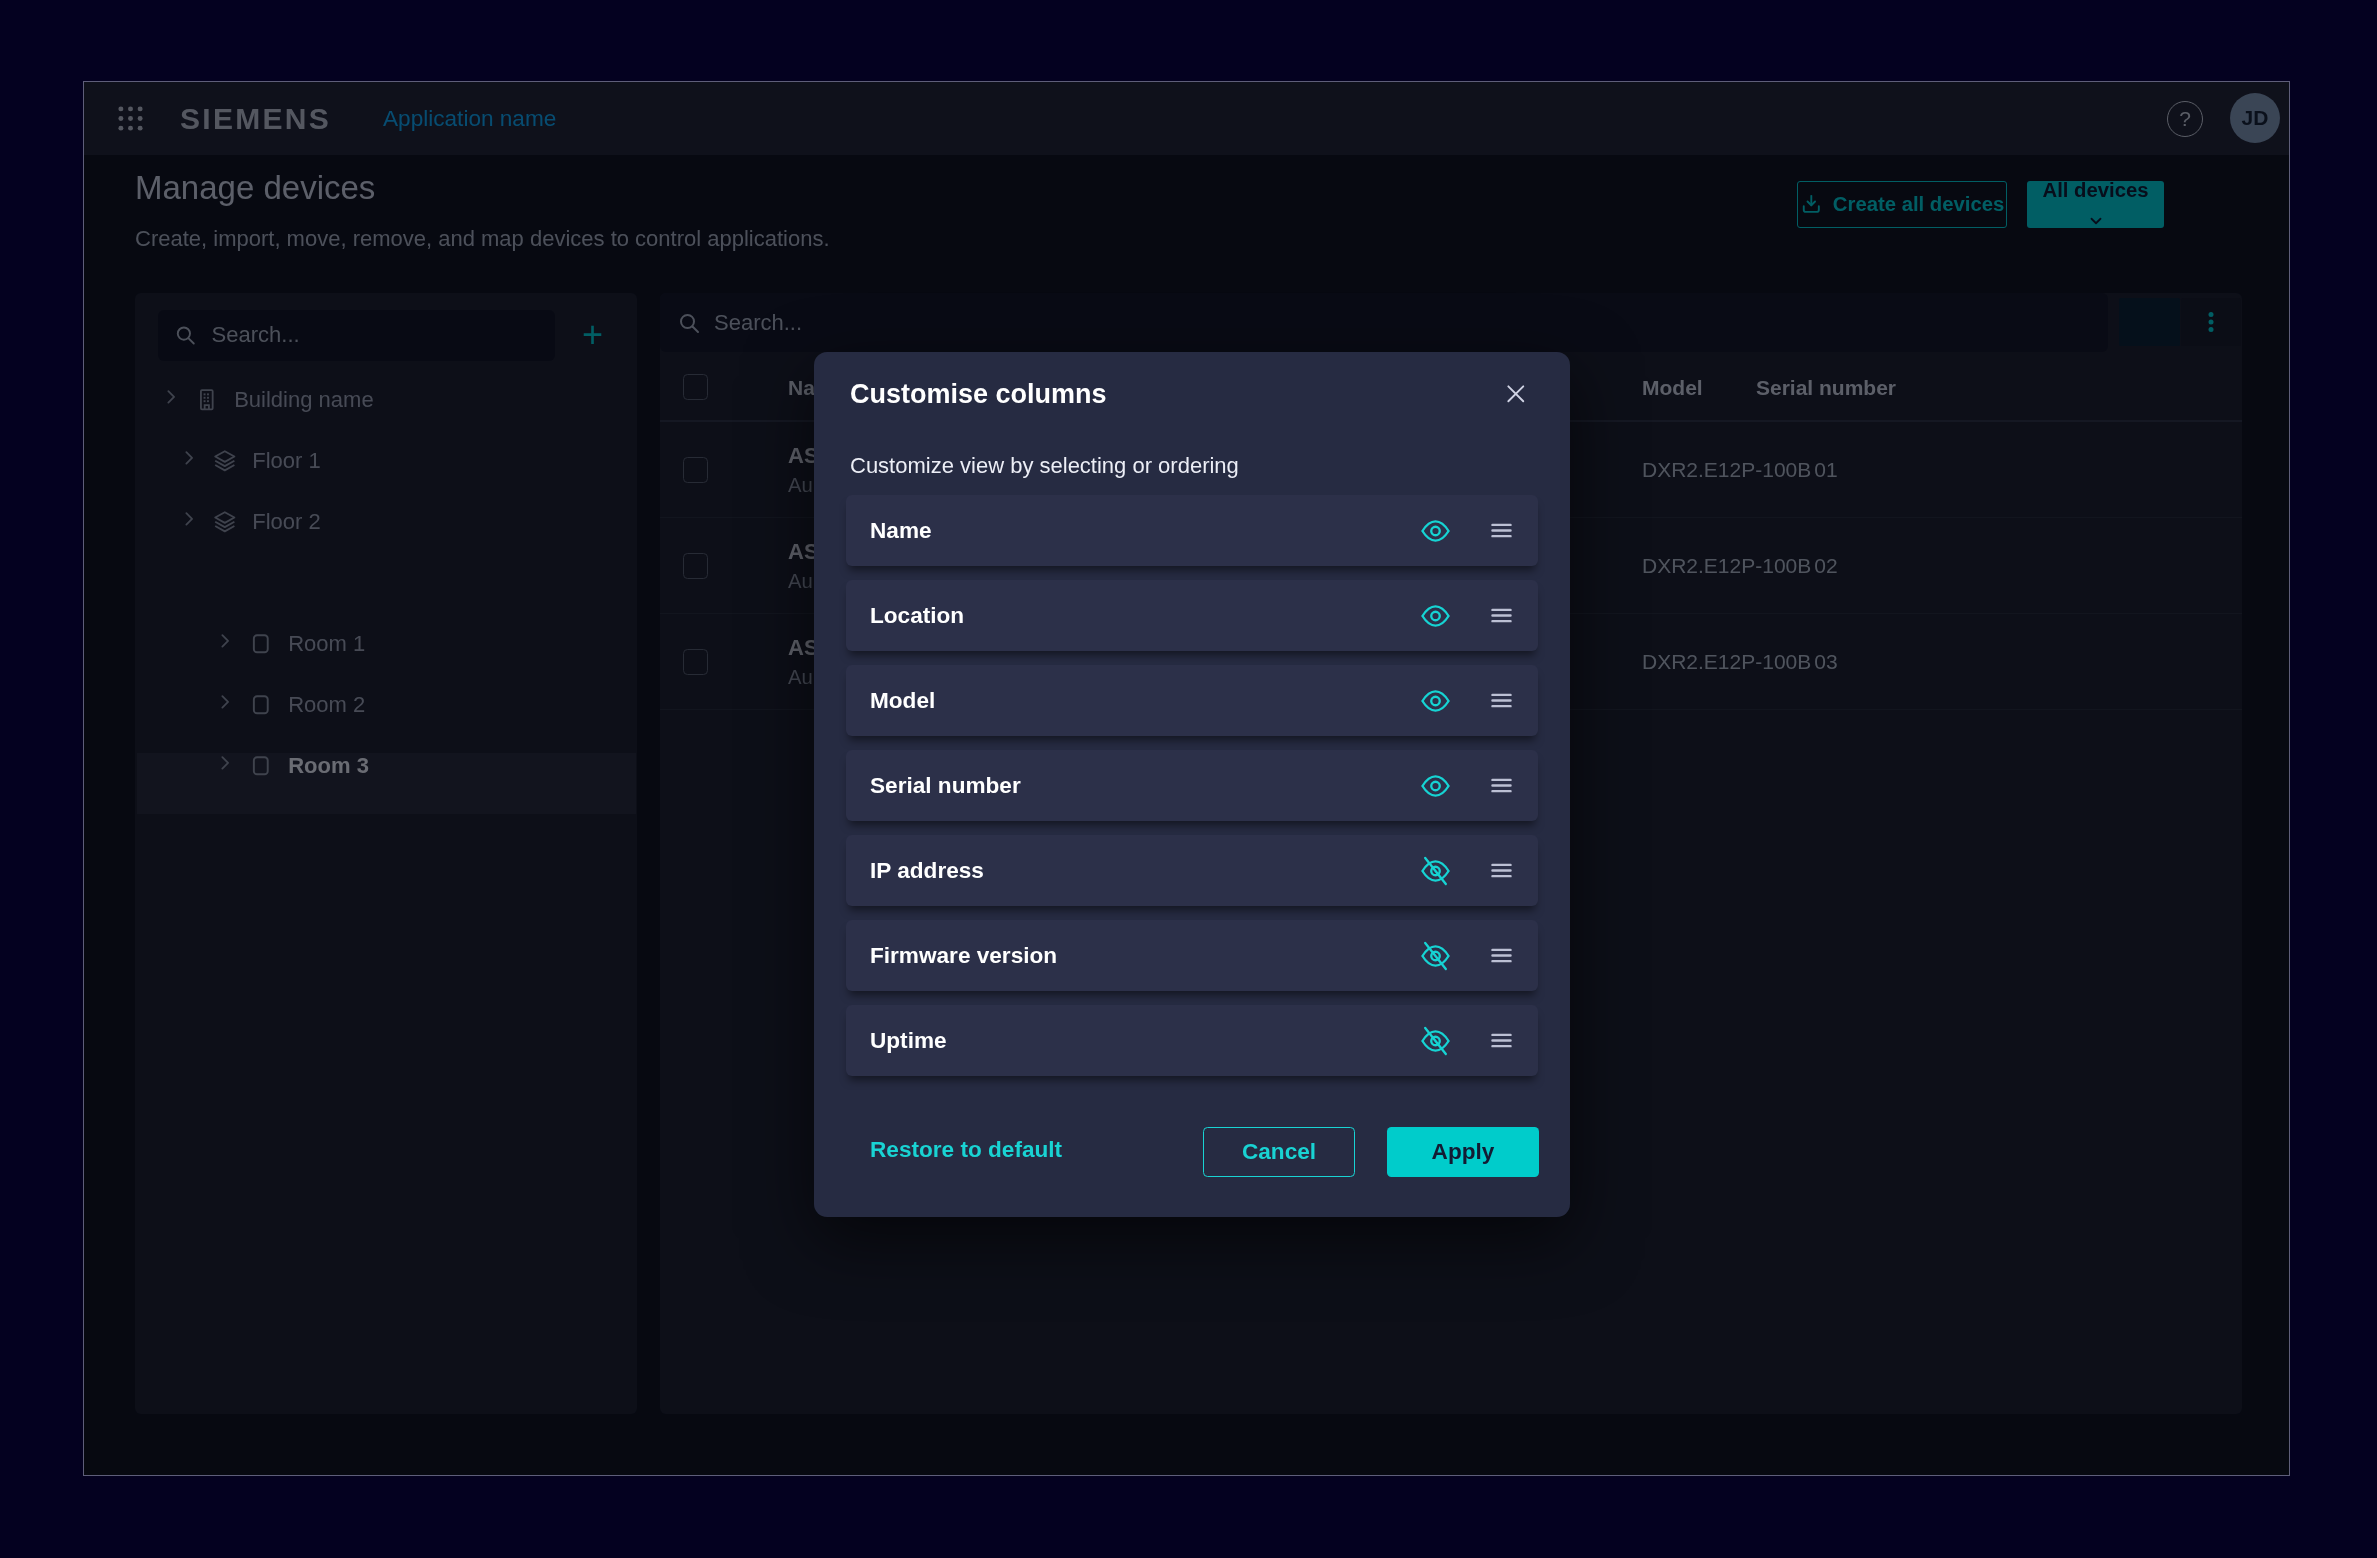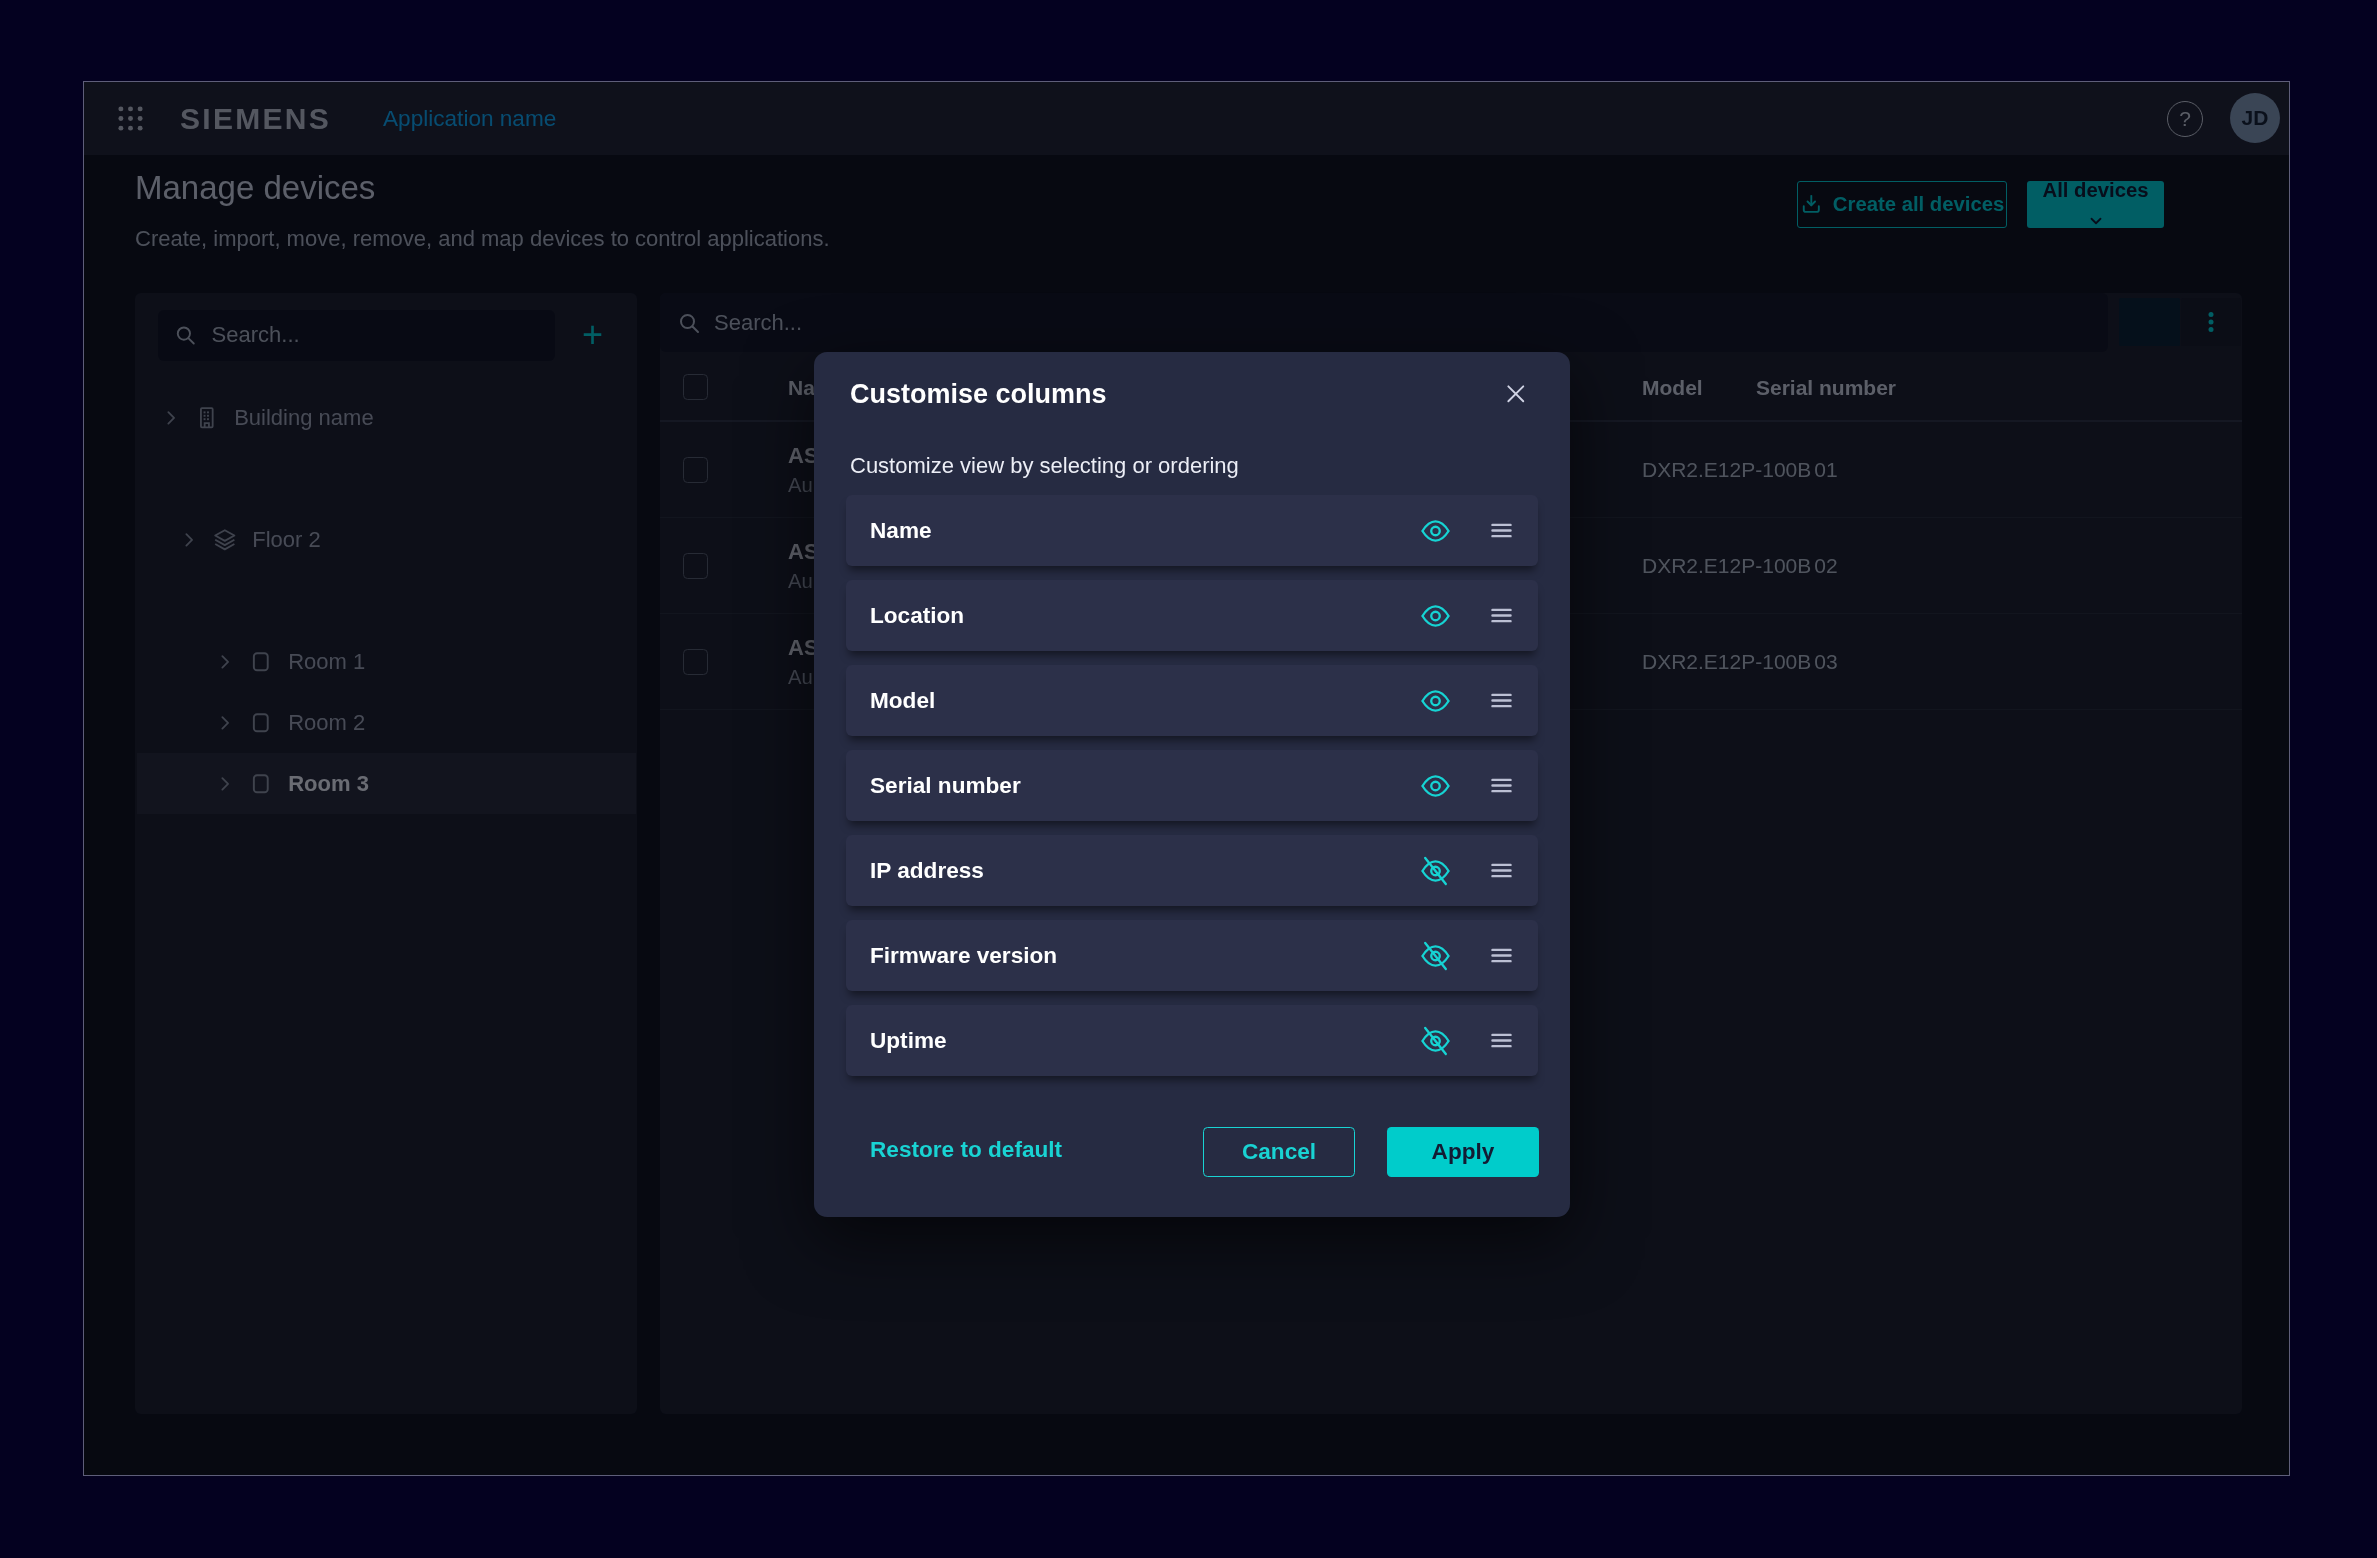--- a/index.html
+++ b/index.html
@@ -48,21 +48,21 @@
   .search-input {
     width:100%; height:100%; background:#10131b; border:none; border-radius:6px;
     color:#cfd4da; font-size:22px; font-family:"Liberation Sans", sans-serif; padding-left:54px; outline:none;
   }
   .search-input::placeholder { color:#a7aeb6; }
   .search-ico { position:absolute; left:16.6px; top:50%; transform:translateY(-50%); color:#a7aeb6; pointer-events:none; display:flex; }
   .add-btn { left:435px; top:19.6px; width:45px; height:45px; color:#00cccc; font-size:36px; font-weight:400;
     display:flex; align-items:center; justify-content:center; background:transparent; border:none; cursor:pointer; }
 
   
-  .tree-row { position:absolute; left:1.5px; right:1.5px; height:61px; display:flex; align-items:center; cursor:pointer; color:#9ba1ab; }
+  .tree-row { position:absolute; left:1.5px; right:1.5px; height:61px; display:flex; align-items:flex-start; cursor:pointer; color:#9ba1ab; }
   .tree-row .chev { display:flex; color:#8a9099; margin-right:13.5px; }
   .tree-row .t-ico { display:flex; color:#8a9099; margin-right:15px; }
   .tree-label { font-size:22px; }
   .tree-row.selected { background:#272932; }
   .tree-row.selected .tree-label { color:#e8eaee; font-weight:700; }
 
   
   .view-toggle { left:1459px; top:5.3px; width:61px; height:48px; background:#0a1f2b; border:none; border-radius:1.5px; cursor:pointer; }
   .kebab-btn { left:1521px; top:5.3px; width:60px; height:48px; background:#171921; border:none; border-radius:1.5px; cursor:pointer;
     display:flex; align-items:center; justify-content:center; color:#00cccc; }
@@ -182,20 +182,35 @@
           <rect x="9" y="9.2" width="1.8" height="1.8"></rect>
               <rect x="12.2" y="9.2" width="1.8" height="1.8"></rect>
           <rect x="9" y="12.4" width="1.8" height="1.8"></rect>
               <rect x="12.2" y="12.4" width="1.8" height="1.8"></rect>
             </g>
         </svg>
       </span>
       <span class="tree-label">Building name</span>
     </div>
 
+    <div class="tree-row" style="top:155px; padding-left:42px;">
+      <span class="chev">
+        <svg width="19.6" height="19.6" viewBox="0 0 24 24" fill="none" stroke="currentColor" stroke-width="2.2" stroke-linecap="round" stroke-linejoin="round">
+            <path d="M9 5l7 7-7 7"></path>
+          </svg>
+      </span>
+      <span class="t-ico">
+        <svg width="25.6" height="25.6" viewBox="0 0 24 24" fill="none" stroke="currentColor" stroke-width="1.7" stroke-linejoin="round">
+          <path d="M12 3L21 8L12 13L3 8Z"></path>
+            <path d="M3 12l9 5 9-5"></path>
+            <path d="M3 16l9 5 9-5"></path>
+        </svg>
+      </span>
+      <span class="tree-label">Floor 1</span>
+    </div>
 
     <div class="tree-row" style="top:216px; padding-left:42px;">
       <span class="chev">
         <svg width="19.6" height="19.6" viewBox="0 0 24 24" fill="none" stroke="currentColor" stroke-width="2.2" stroke-linecap="round" stroke-linejoin="round">
             <path d="M9 5l7 7-7 7"></path>
           </svg>
       </span>
       <span class="t-ico">
         <svg width="25.6" height="25.6" viewBox="0 0 24 24" fill="none" stroke="currentColor" stroke-width="1.7" stroke-linejoin="round">
           <path d="M12 3L21 8L12 13L3 8Z"></path>

